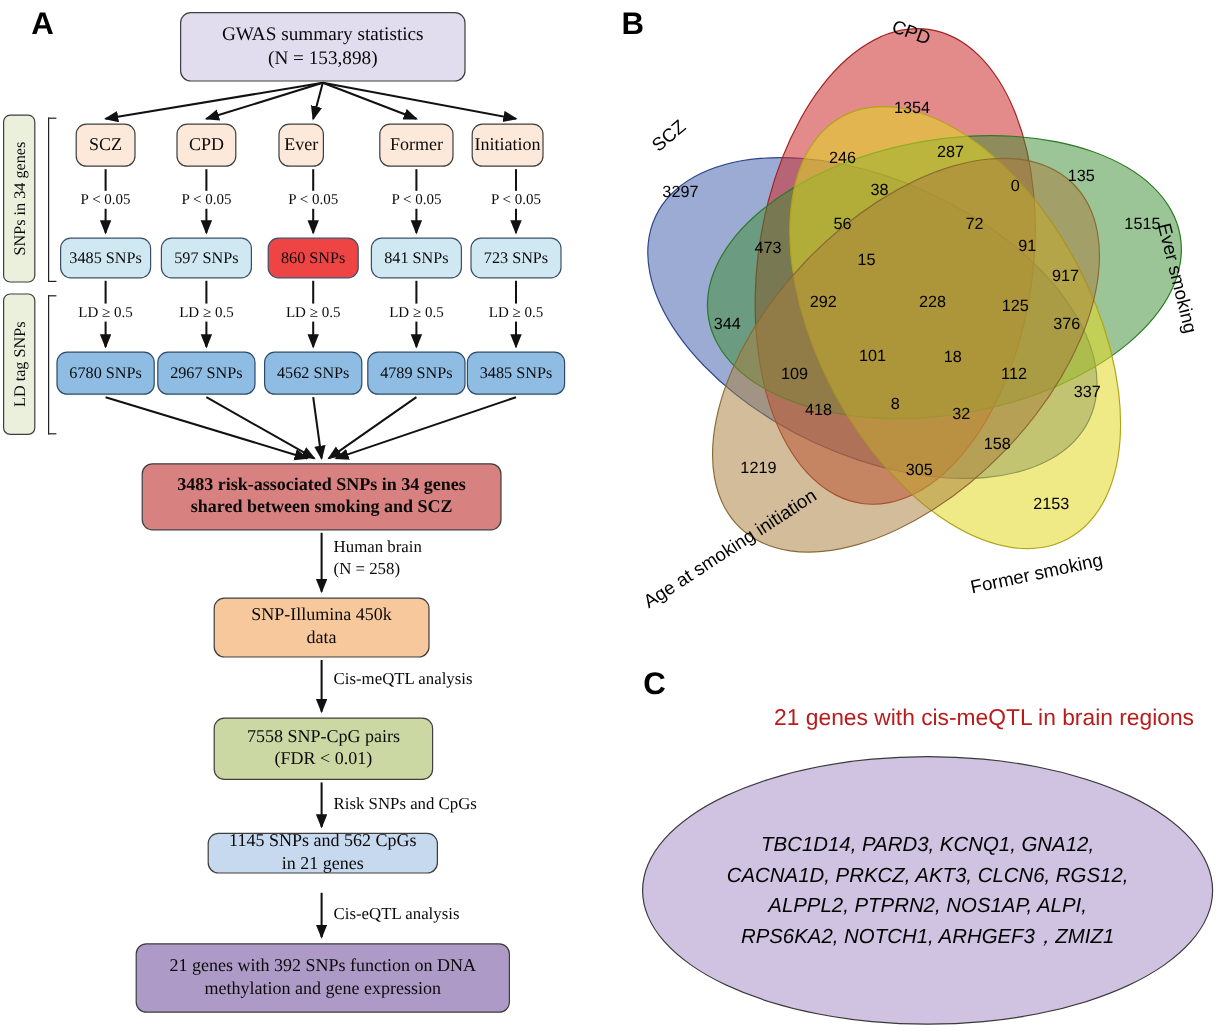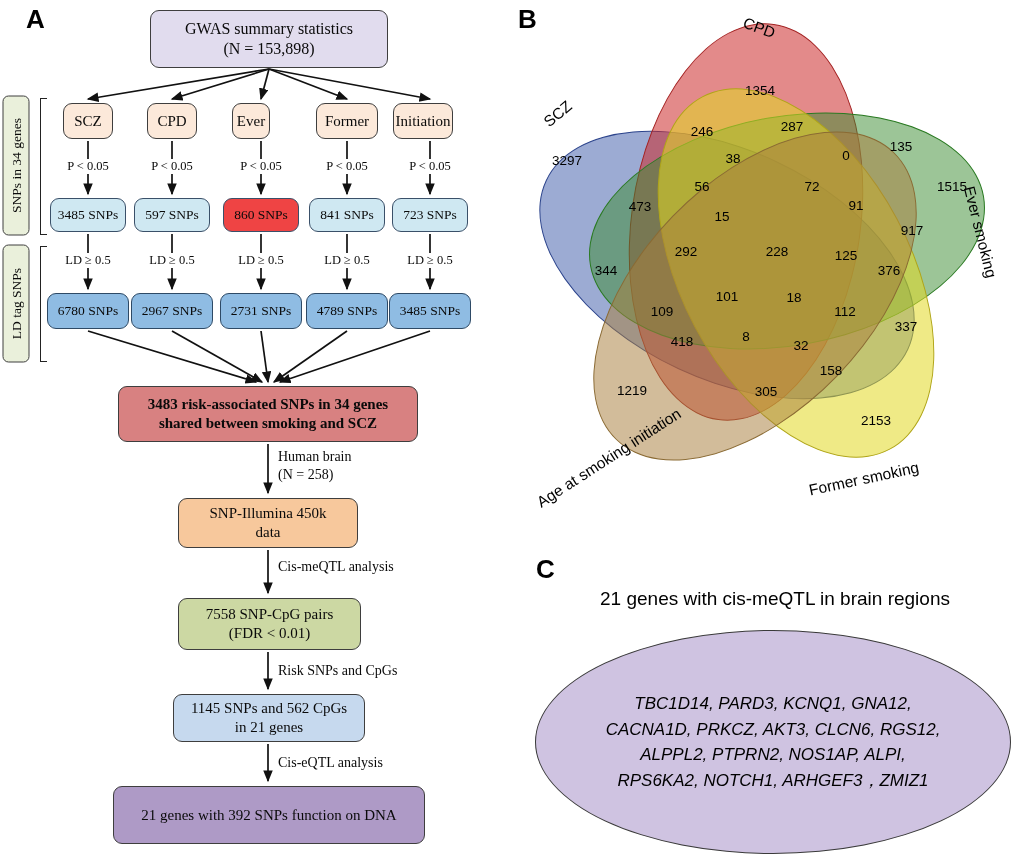--- a/index.html
+++ b/index.html
@@ -30,22 +30,22 @@
 
   
   #venn { position:absolute; left:512px; top:2px; width:508px; height:512px; }
   .venn-ellipse { position:absolute; width:400px; height:230px; border-radius:50%;
                   border:1.3px solid; }
   .venn-count { position:absolute; transform:translate(-50%,-50%); font-size:13.5px;
                 color:#000; white-space:nowrap; z-index:4; }
   .venn-set-label { position:absolute; font-size:15.5px; color:#000; white-space:nowrap; z-index:4; }
 
   
-  #panelC-title { position:absolute; left:555px; top:588px; width:440px; text-align:center;
-                  font-size:19px; color:#000000; }
+  #panelC-title { position:absolute; left:555px; top:588px; width:440px; text-align:right;
+                  font-size:19px; color:#b91c1c; }
   #panelC-ellipse { position:absolute; left:535px; top:630px; width:476px; height:224px;
                     border-radius:50%; background:#cfc3e1; border:1.5px solid #3a3a3a;
                     display:flex; flex-direction:column; align-items:center; justify-content:center; }
   .genes-line { font-style:italic; font-size:17px; line-height:1.5; text-align:left;
                 font-family:"Liberation Sans", sans-serif; color:#000; }
 </style>
 </head>
 <body>
 
 <div class="panel-letter" style="left:26px; top:4px;">A</div>
@@ -120,21 +120,21 @@
 <div class="fbox" style="left:392px; top:198px; width:76px; height:34px; font-size:13.5px; background:#cfe8f2; border-color:#3a5069;">723 SNPs</div>
 
 <div class="flbl gap-lbl" style="left:88px;  top:253px;">LD ≥ 0.5</div>
 <div class="flbl gap-lbl" style="left:172px; top:253px;">LD ≥ 0.5</div>
 <div class="flbl gap-lbl" style="left:261px; top:253px;">LD ≥ 0.5</div>
 <div class="flbl gap-lbl" style="left:347px; top:253px;">LD ≥ 0.5</div>
 <div class="flbl gap-lbl" style="left:430px; top:253px;">LD ≥ 0.5</div>
 
 <div class="fbox" style="left:47px;  top:293px; width:82px; height:36px; font-size:13.5px; background:#8fbce3; border-color:#2e4a66;">6780 SNPs</div>
 <div class="fbox" style="left:131px; top:293px; width:82px; height:36px; font-size:13.5px; background:#8fbce3; border-color:#2e4a66;">2967 SNPs</div>
-<div class="fbox" style="left:220px; top:293px; width:82px; height:36px; font-size:13.5px; background:#8fbce3; border-color:#2e4a66;">2731 SNPs</div>
+<div class="fbox" style="left:220px; top:293px; width:82px; height:36px; font-size:13.5px; background:#8fbce3; border-color:#2e4a66;">4562 SNPs</div>
 <div class="fbox" style="left:306px; top:293px; width:82px; height:36px; font-size:13.5px; background:#8fbce3; border-color:#2e4a66;">4789 SNPs</div>
 <div class="fbox" style="left:389px; top:293px; width:82px; height:36px; font-size:13.5px; background:#8fbce3; border-color:#2e4a66;">3485 SNPs</div>
 
 <div class="fbox" style="left:118px; top:386px; width:300px; height:56px; font-size:15px; font-weight:bold; background:#d88181;">
   <div>3483 risk-associated SNPs in 34 genes</div>
   <div>shared between smoking and SCZ</div>
 </div>
 
 <div class="flbl step-lbl" style="left:278px; top:448px;">
   <div>Human brain</div>
@@ -148,29 +148,30 @@
 
 <div class="flbl step-lbl" style="left:278px; top:558px;">Cis-meQTL analysis</div>
 
 <div class="fbox" style="left:178px; top:598px; width:183px; height:52px; font-size:15px; background:#ccd8a3;">
   <div>7558 SNP-CpG pairs</div>
   <div>(FDR &lt; 0.01)</div>
 </div>
 
 <div class="flbl step-lbl" style="left:278px; top:662px;">Risk SNPs and CpGs</div>
 
-<div class="fbox" style="left:173px; top:694px; width:192px; height:48px; font-size:15px; background:#c6d9ee;">
+<div class="fbox" style="left:173px; top:694px; width:192px; height:34px; font-size:15px; background:#c6d9ee;">
   <div>1145 SNPs and 562 CpGs</div>
   <div>in 21 genes</div>
 </div>
 
 <div class="flbl step-lbl" style="left:278px; top:754px;">Cis-eQTL analysis</div>
 
 <div class="fbox" style="left:113px; top:786px; width:312px; height:58px; font-size:15px; background:#ae9ac6;">
   <div>21 genes with 392 SNPs function on DNA</div>
+  <div>methylation and gene expression</div>
 </div>
 
 <div id="venn">
   <div class="venn-ellipse" style="left: 15px; top: 148px; transform: rotate(-155deg); background: rgba(58, 87, 167, 0.5); border-color: rgb(44, 68, 140);"></div>
   <div class="venn-ellipse" style="left: 34px; top: 105px; transform: rotate(-82deg); background: rgba(204, 42, 42, 0.55); border-color: rgb(163, 34, 34);"></div>
   <div class="venn-ellipse" style="left: 75px; top: 114px; transform: rotate(-10deg); background: rgba(58, 140, 48, 0.5); border-color: rgb(42, 122, 34);"></div>
   <div class="venn-ellipse" style="left: 84px; top: 156px; transform: rotate(-118deg); background: rgba(226, 216, 34, 0.55); border-color: rgb(176, 165, 24);"></div>
   <div class="venn-ellipse" style="left: 43px; top: 179px; transform: rotate(-46deg); background: rgba(168, 126, 62, 0.52); border-color: rgb(138, 106, 51);"></div>
 
   <div class="venn-set-label" style="left:46px;  top:112px; transform:translate(-50%,-50%) rotate(-40deg);">SCZ</div>
@@ -186,21 +187,21 @@
       <span class="venn-count" style="left: 280px; top: 124px;">287</span>
       <span class="venn-count" style="left: 334px; top: 153px;">0</span>
       <span class="venn-count" style="left: 389px; top: 144px;">135</span>
       <span class="venn-count" style="left: 221px; top: 156px;">38</span>
       <span class="venn-count" style="left: 190px; top: 184px;">56</span>
       <span class="venn-count" style="left: 300px; top: 184px;">72</span>
       <span class="venn-count" style="left: 344px; top: 203px;">91</span>
       <span class="venn-count" style="left: 440px; top: 184px;">1515</span>
       <span class="venn-count" style="left: 128px; top: 204px;">473</span>
       <span class="venn-count" style="left: 210px; top: 214px;">15</span>
-      <span class="venn-count" style="left: 376px; top: 228px; margin-left: 24px;">917</span>
+      <span class="venn-count" style="left: 376px; top: 228px;">917</span>
       <span class="venn-count" style="left: 174px; top: 249px;">292</span>
       <span class="venn-count" style="left: 265px; top: 249px;">228</span>
       <span class="venn-count" style="left: 334px; top: 253px;">125</span>
       <span class="venn-count" style="left: 377px; top: 268px;">376</span>
       <span class="venn-count" style="left: 94px; top: 268px;">344</span>
       <span class="venn-count" style="left: 215px; top: 294px;">101</span>
       <span class="venn-count" style="left: 282px; top: 295px;">18</span>
       <span class="venn-count" style="left: 333px; top: 309px;">112</span>
       <span class="venn-count" style="left: 394px; top: 324px;">337</span>
       <span class="venn-count" style="left: 150px; top: 309px;">109</span>

